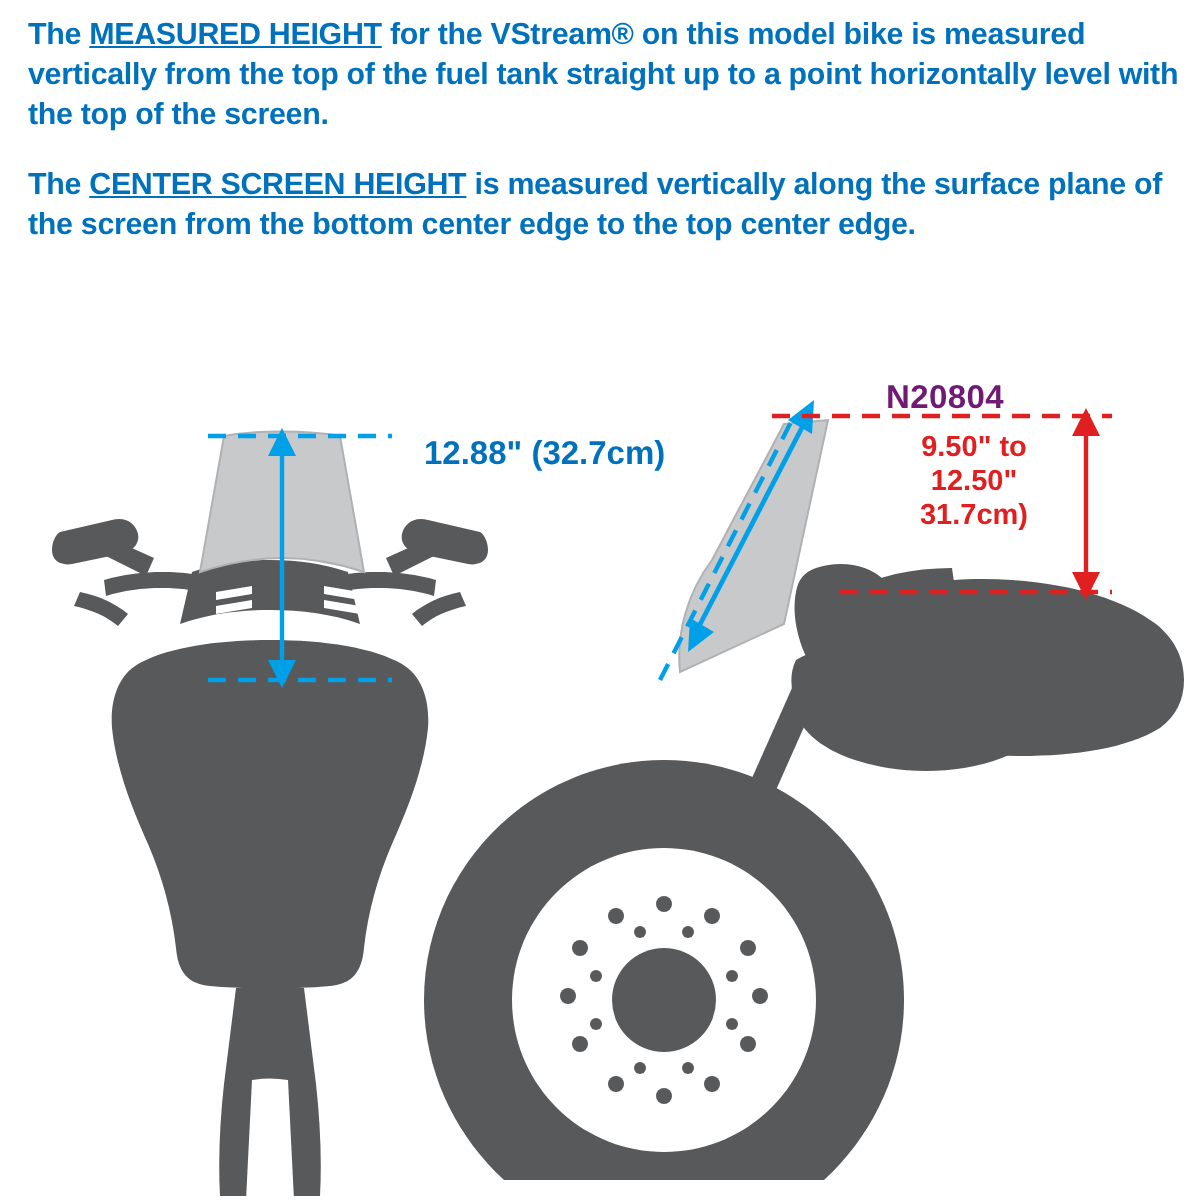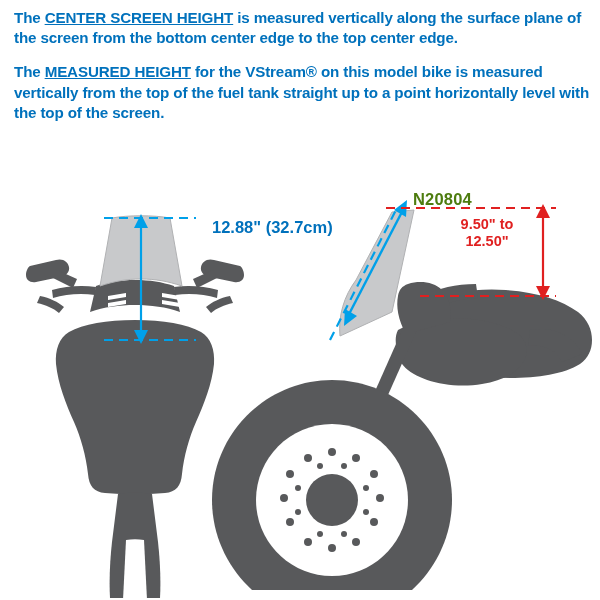--- a/index.html
+++ b/index.html
@@ -56,23 +56,23 @@
     font-weight: bold;
     font-size: 16px;
     white-space: nowrap;
   }
   #label-center-height {
     left: 212px;
     top: 218px;
     font-size: 16.5px;
   }
   #label-part-number {
-    left: 413px;
+    left: 443px;
     top: 190px;
-    color: #4d7c0f;
+    color: #701a75;
     font-size: 16.5px;
     letter-spacing: 0.2px;
   }
   .red-measure {
     position: absolute;
     left: 434px;
     top: 216px;
     width: 106px;
     text-align: center;
     color: #e02020;
@@ -80,22 +80,22 @@
     font-size: 14.5px;
     line-height: 1.16;
   }
 </style>
 </head>
 <body>
 
 <div id="stage">
 
   <div class="text-block">
+    <p class="para" id="para-1"><span>The </span><span class="kw">MEASURED HEIGHT</span><span> for the VStream® on this model bike is measured vertically from the top of the fuel tank straight up to a point horizontally level with the top of the screen.</span></p>
     <p class="para" id="para-0"><span>The </span><span class="kw">CENTER SCREEN HEIGHT</span><span> is measured vertically along the surface plane of the screen from the bottom center edge to the top center edge.</span></p>
-    <p class="para" id="para-1"><span>The </span><span class="kw">MEASURED HEIGHT</span><span> for the VStream® on this model bike is measured vertically from the top of the fuel tank straight up to a point horizontally level with the top of the screen.</span></p>
   </div>
 
   <svg id="art" viewBox="0 0 600 600" xmlns="http://www.w3.org/2000/svg">
 
     <g>
 
       <path fill="#58595b" d="M30 266 l26 -6 c7 -2 12 2 13 7 c1 5 -3 9 -9 10 l-24 5 c-6 1 -10 -2 -10 -7 c0 -4 2 -8 4 -9 z"></path>
       <path fill="#58595b" d="M57 270 l20 9 l-4 9 l-20 -10 z"></path>
       <path fill="#58595b" d="M240 266 l-26 -6 c-7 -2 -12 2 -13 7 c-1 5 3 9 9 10 l24 5 c6 1 10 -2 10 -7 c0 -4 -2 -8 -4 -9 z"></path>
       <path fill="#58595b" d="M213 270 l-20 9 l4 9 l20 -10 z"></path>
@@ -186,15 +186,16 @@
     </g>
   </svg>
 
   <div class="lbl" id="label-center-height">12.88" (32.7cm)</div>
 
   <div class="lbl" id="label-part-number">N20804</div>
 
   <div class="red-measure" id="label-measured-height">
     <div>9.50" to</div>
     <div>12.50"</div>
+    <div>31.7cm)</div>
   </div>
 
 </div>
 
 </body></html>

